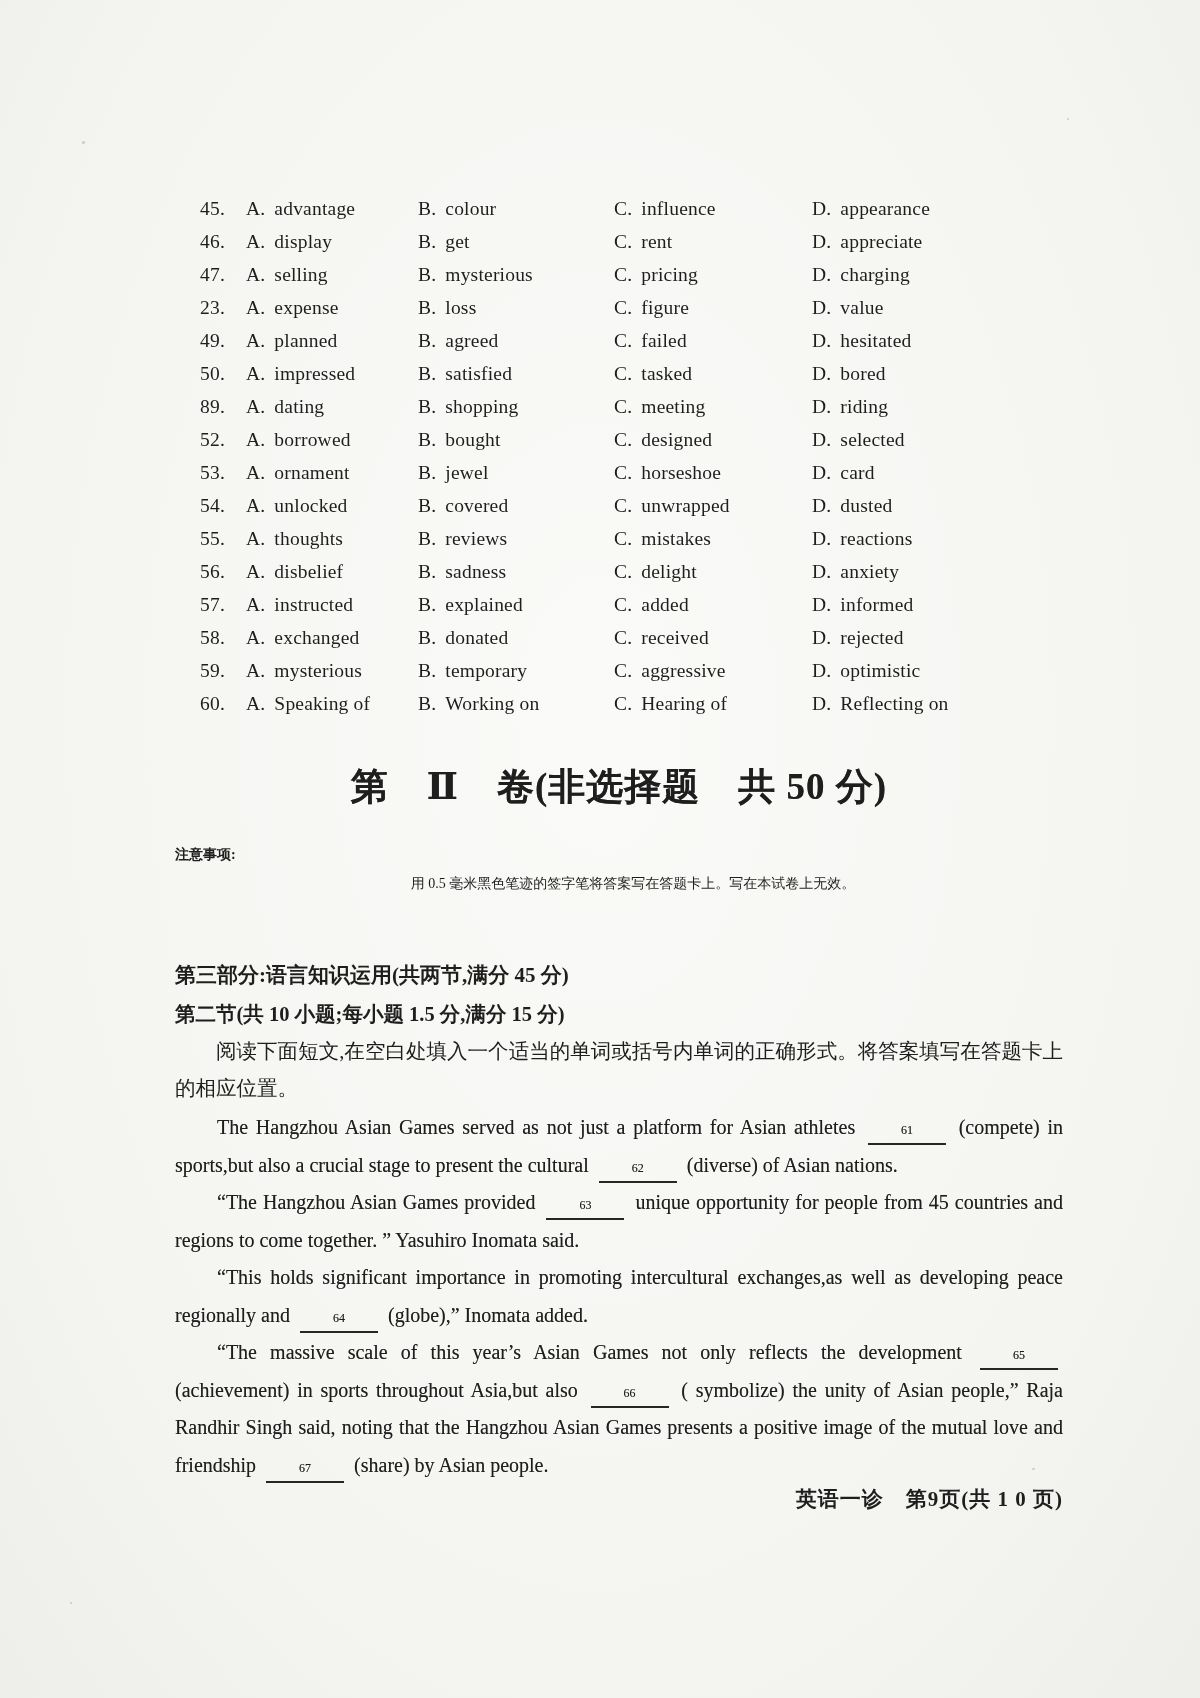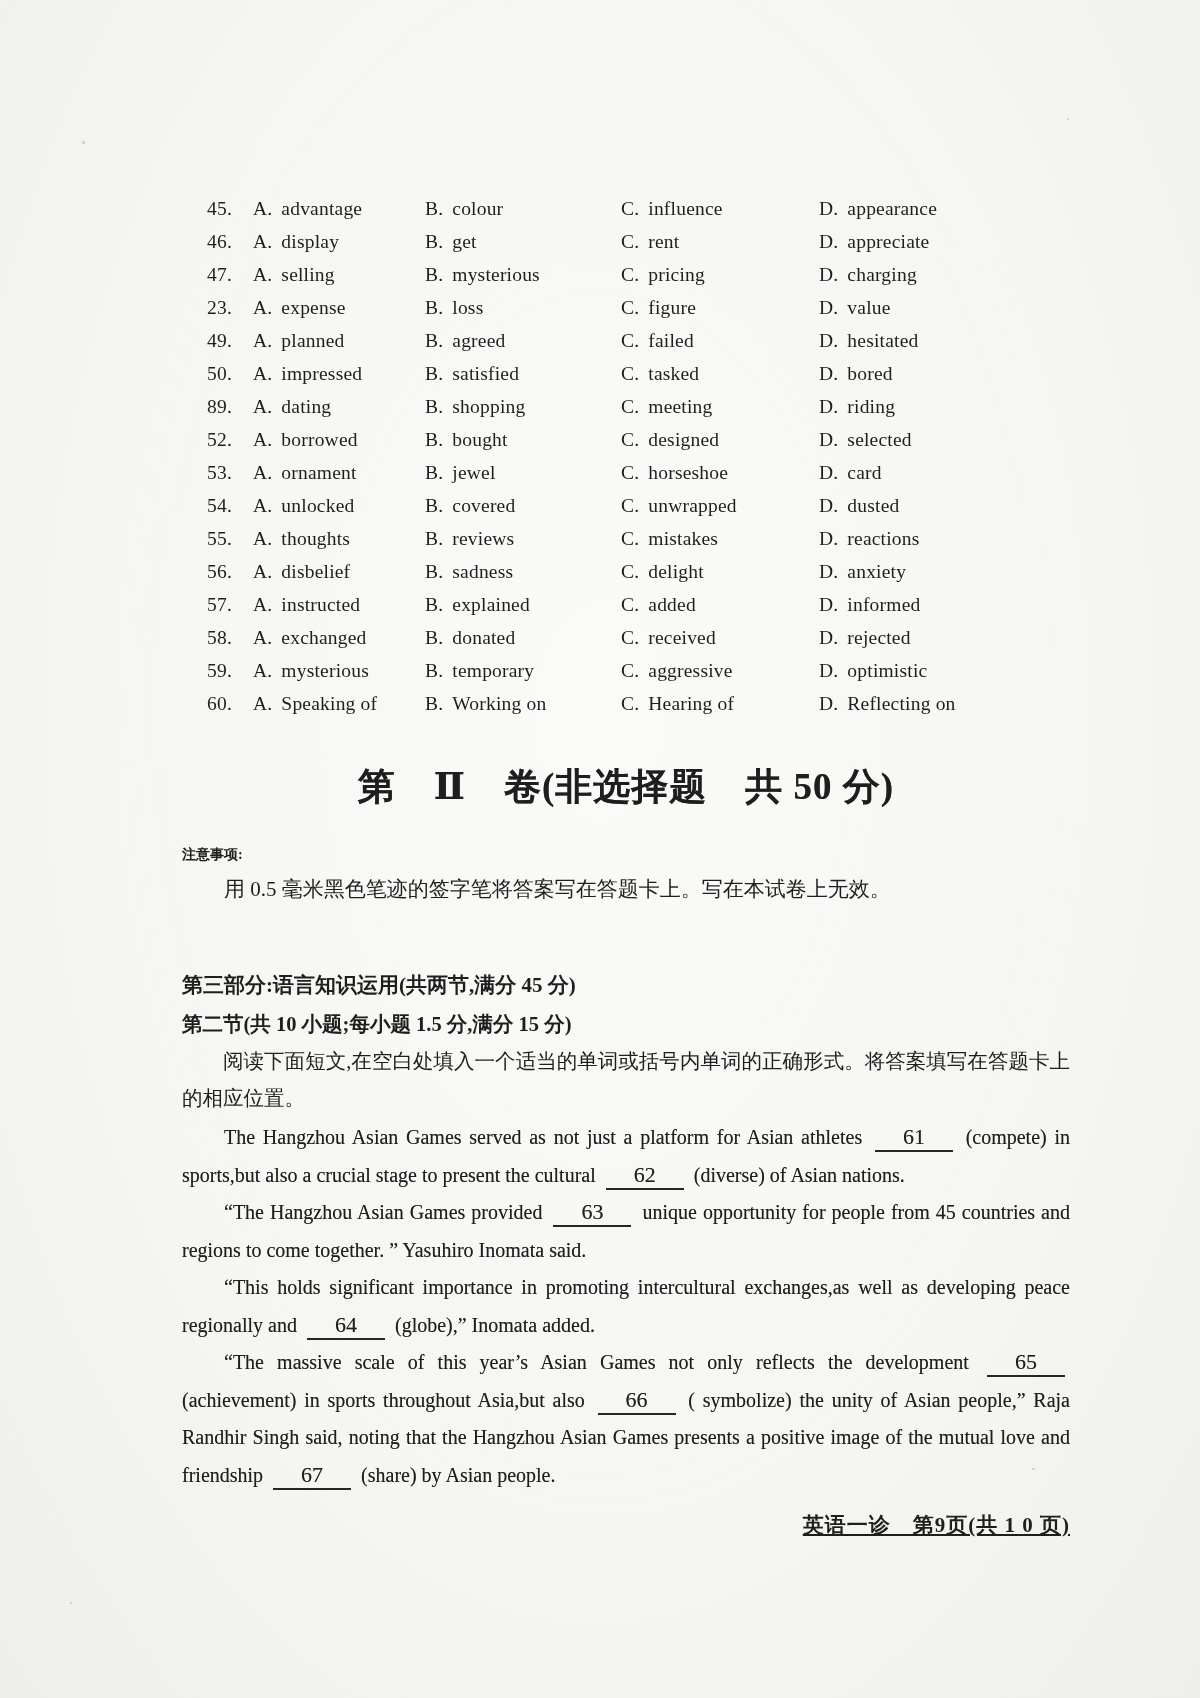--- a/index.html
+++ b/index.html
@@ -8,62 +8,61 @@
     background:#f4f4f1;
     font-family:"Liberation Serif","DejaVu Serif",serif;
     color:#1e1e1e;
   }
   .page{
     position:absolute;inset:0;
     background:radial-gradient(ellipse at 50% 42%, #fafaf8 0%, #f5f5f2 62%, #eeeeeb 100%);
   }
   .speck{position:absolute;background:#9a9a95;border-radius:50%;opacity:.45;}
   .content{
-    position:absolute;left:182px;top:192px;width:888px;
+    position:absolute;left:175px;top:192px;width:888px;
   }
   
   .mcq{margin-left:25px;font-size:19.5px;letter-spacing:.2px;}
   .mcq-row{display:grid;grid-template-columns:46px 172px 196px 198px 1fr;line-height:33px;}
   .q-number{text-align:left;}
   .opt-letter{display:inline-block;margin-right:9px;}
   
   .section-title{
     margin-top:42px;text-align:center;
     font-size:37px;font-weight:bold;letter-spacing:1px;
     text-shadow:0 0 .6px rgba(0,0,0,.6);
   }
   
   .notes-heading{margin-top:34px;font-size:14px;font-weight:bold;}
-  .notes-body{margin-top:11px;font-size:21px;text-indent:2em;}
+  .notes-body{margin-top:11px;font-size:14px;text-indent:2em;text-align:center;}
   
   .part-heading{margin-top:68px;font-size:21px;font-weight:bold;}
   .sec-heading{margin-top:11px;font-size:20.5px;font-weight:bold;}
   .instruction{
     margin-top:5px;font-size:20.5px;line-height:37px;
     text-indent:2em;text-align:justify;
   }
   
   .passage{margin-top:2px;}
   .passage p{
     margin:0;font-size:20px;line-height:37.5px;
     text-indent:2.1em;text-align:justify;
     text-shadow:0 0 .4px rgba(0,0,0,.45);
   }
   .blank{
     display:inline-block;min-width:72px;text-align:center;
     border-bottom:2px solid #262626;
-    font-size:22px;line-height:20px;padding:0 3px 3px;
+    font-size:12px;line-height:20px;padding:0 3px 3px;
     margin:0 5px;text-indent:0;
   }
   
   .footer{
-    margin-top:17px;text-align:right;
+    margin-top:1px;text-align:right;
     font-size:21px;font-weight:bold;letter-spacing:1px;
     padding-right:0;
-    text-decoration:underline;
   }
 </style>
 </head>
 <body>
 
 <div class="page">
   <div class="speck" style="left:82px;top:141px;width:3px;height:3px;"></div>
   <div class="speck" style="left:1067px;top:118px;width:2px;height:2px;"></div>
   <div class="speck" style="left:1032px;top:1468px;width:3px;height:2px;"></div>
   <div class="speck" style="left:70px;top:1602px;width:2px;height:2px;"></div>

